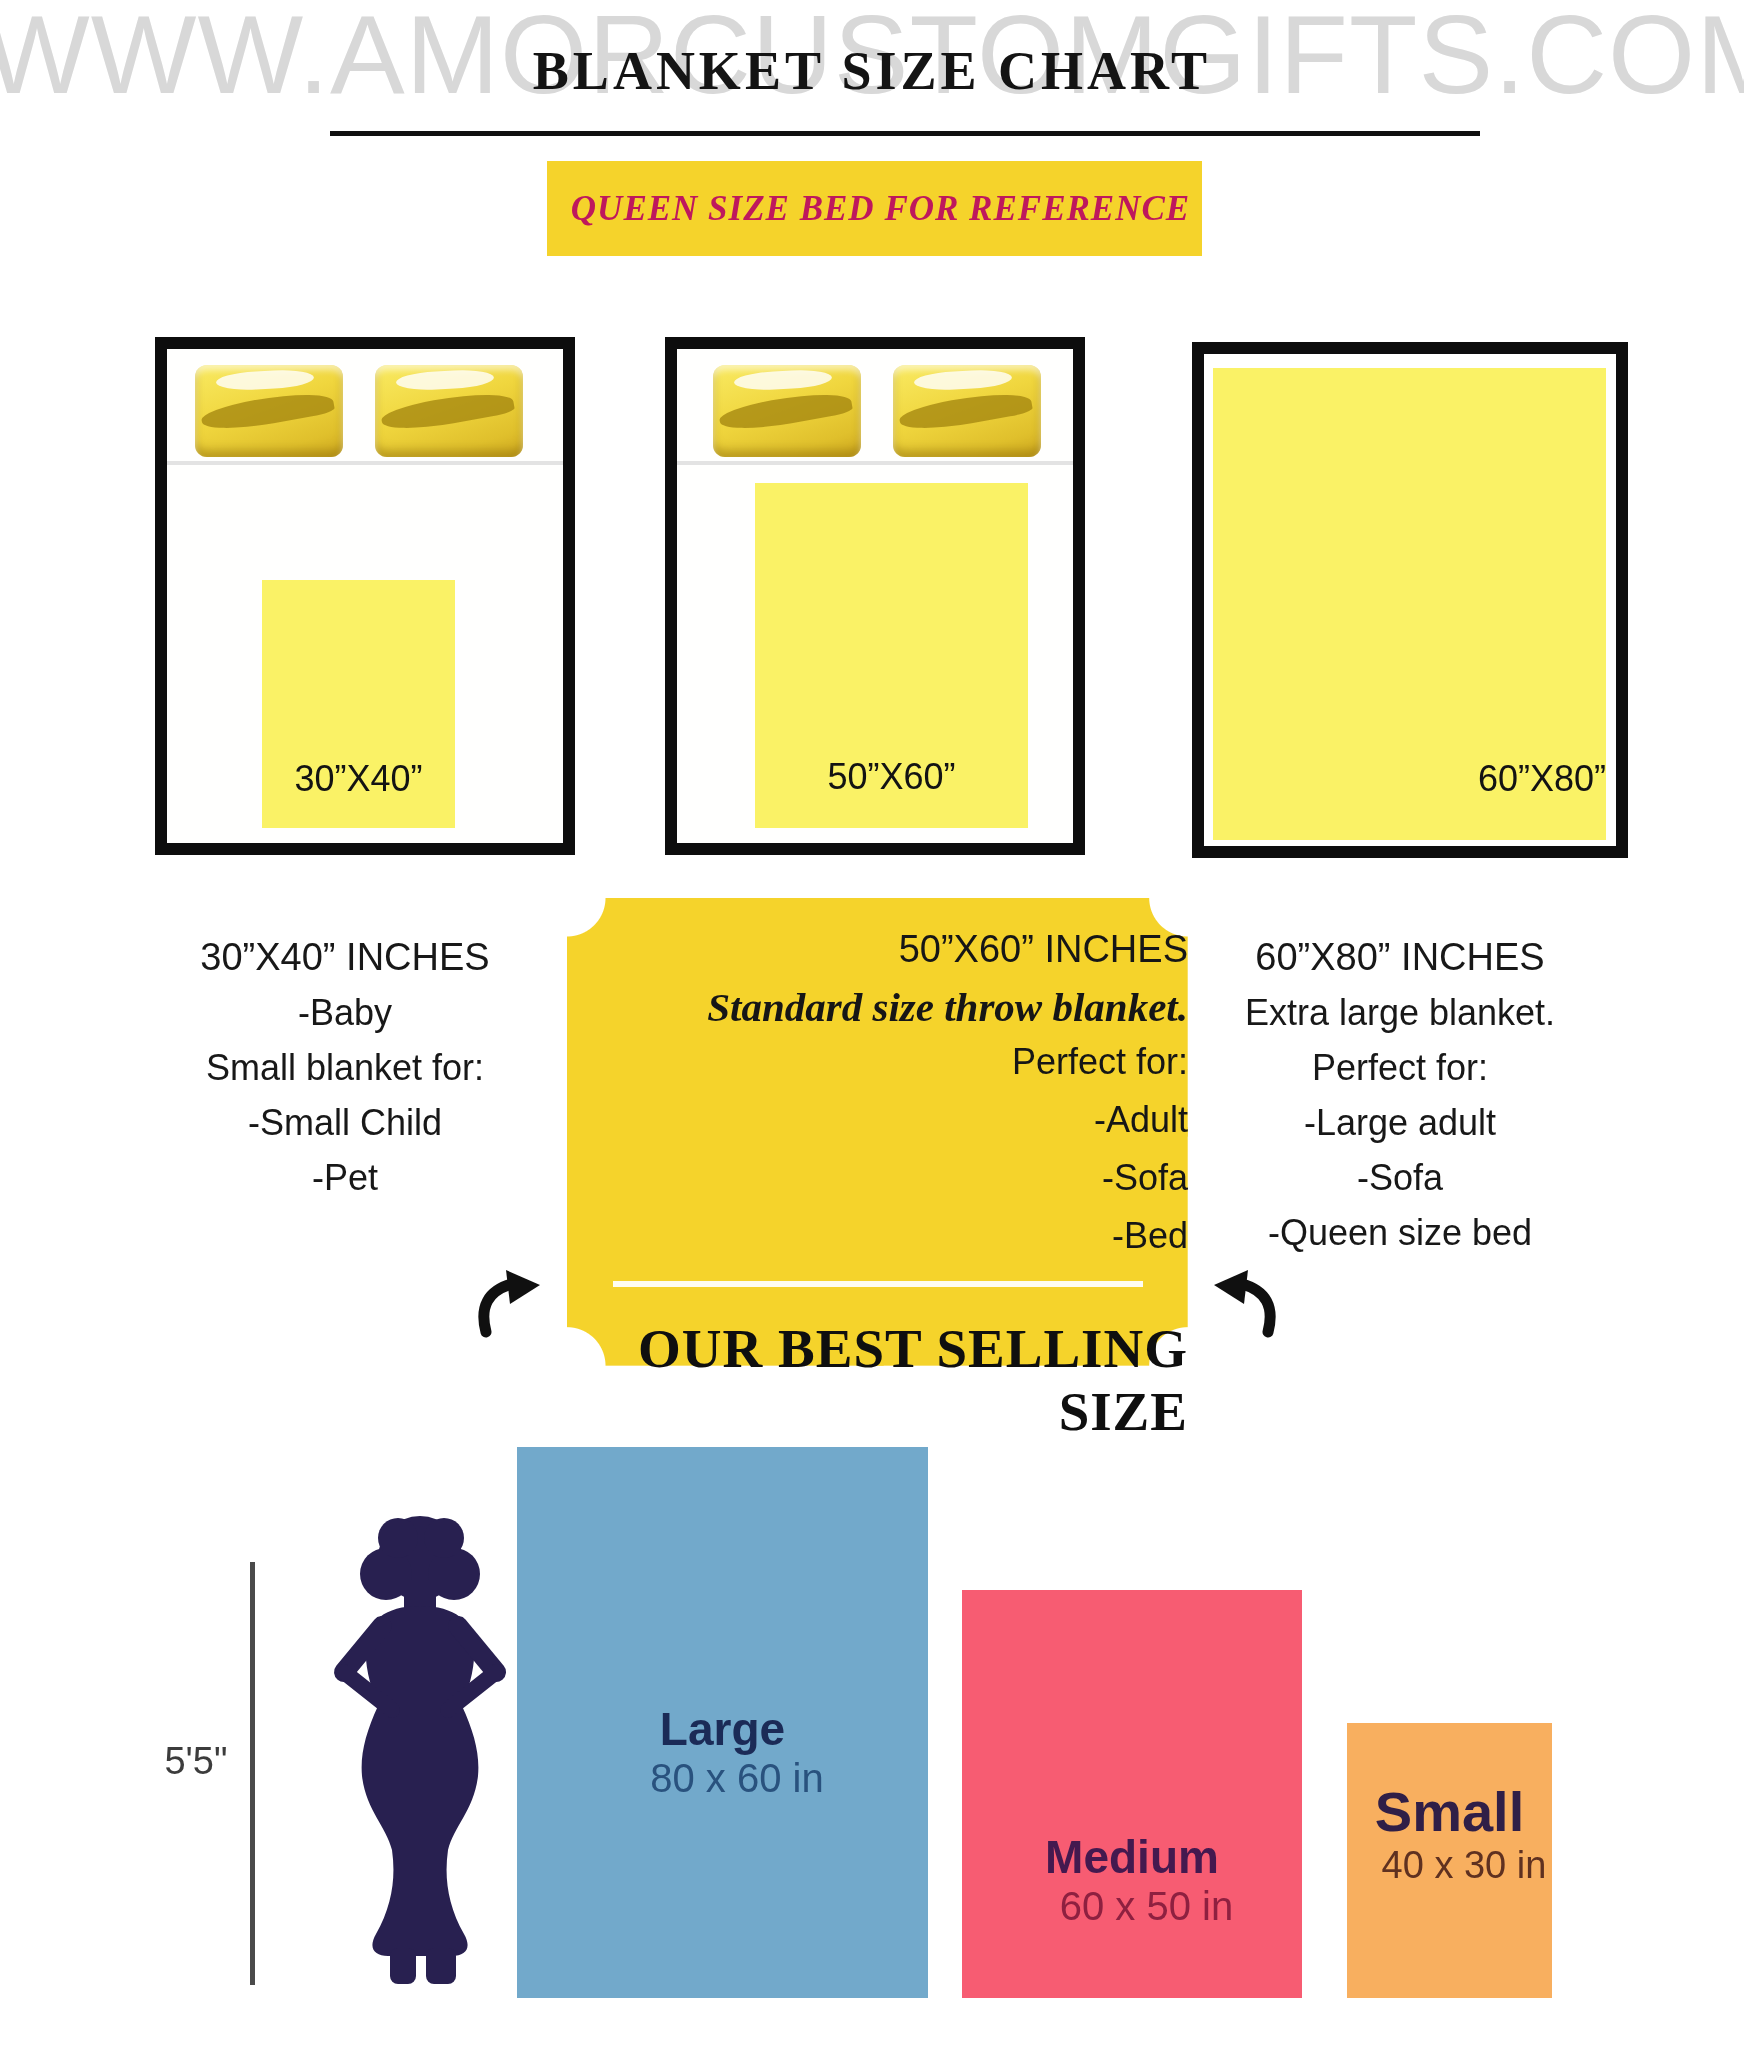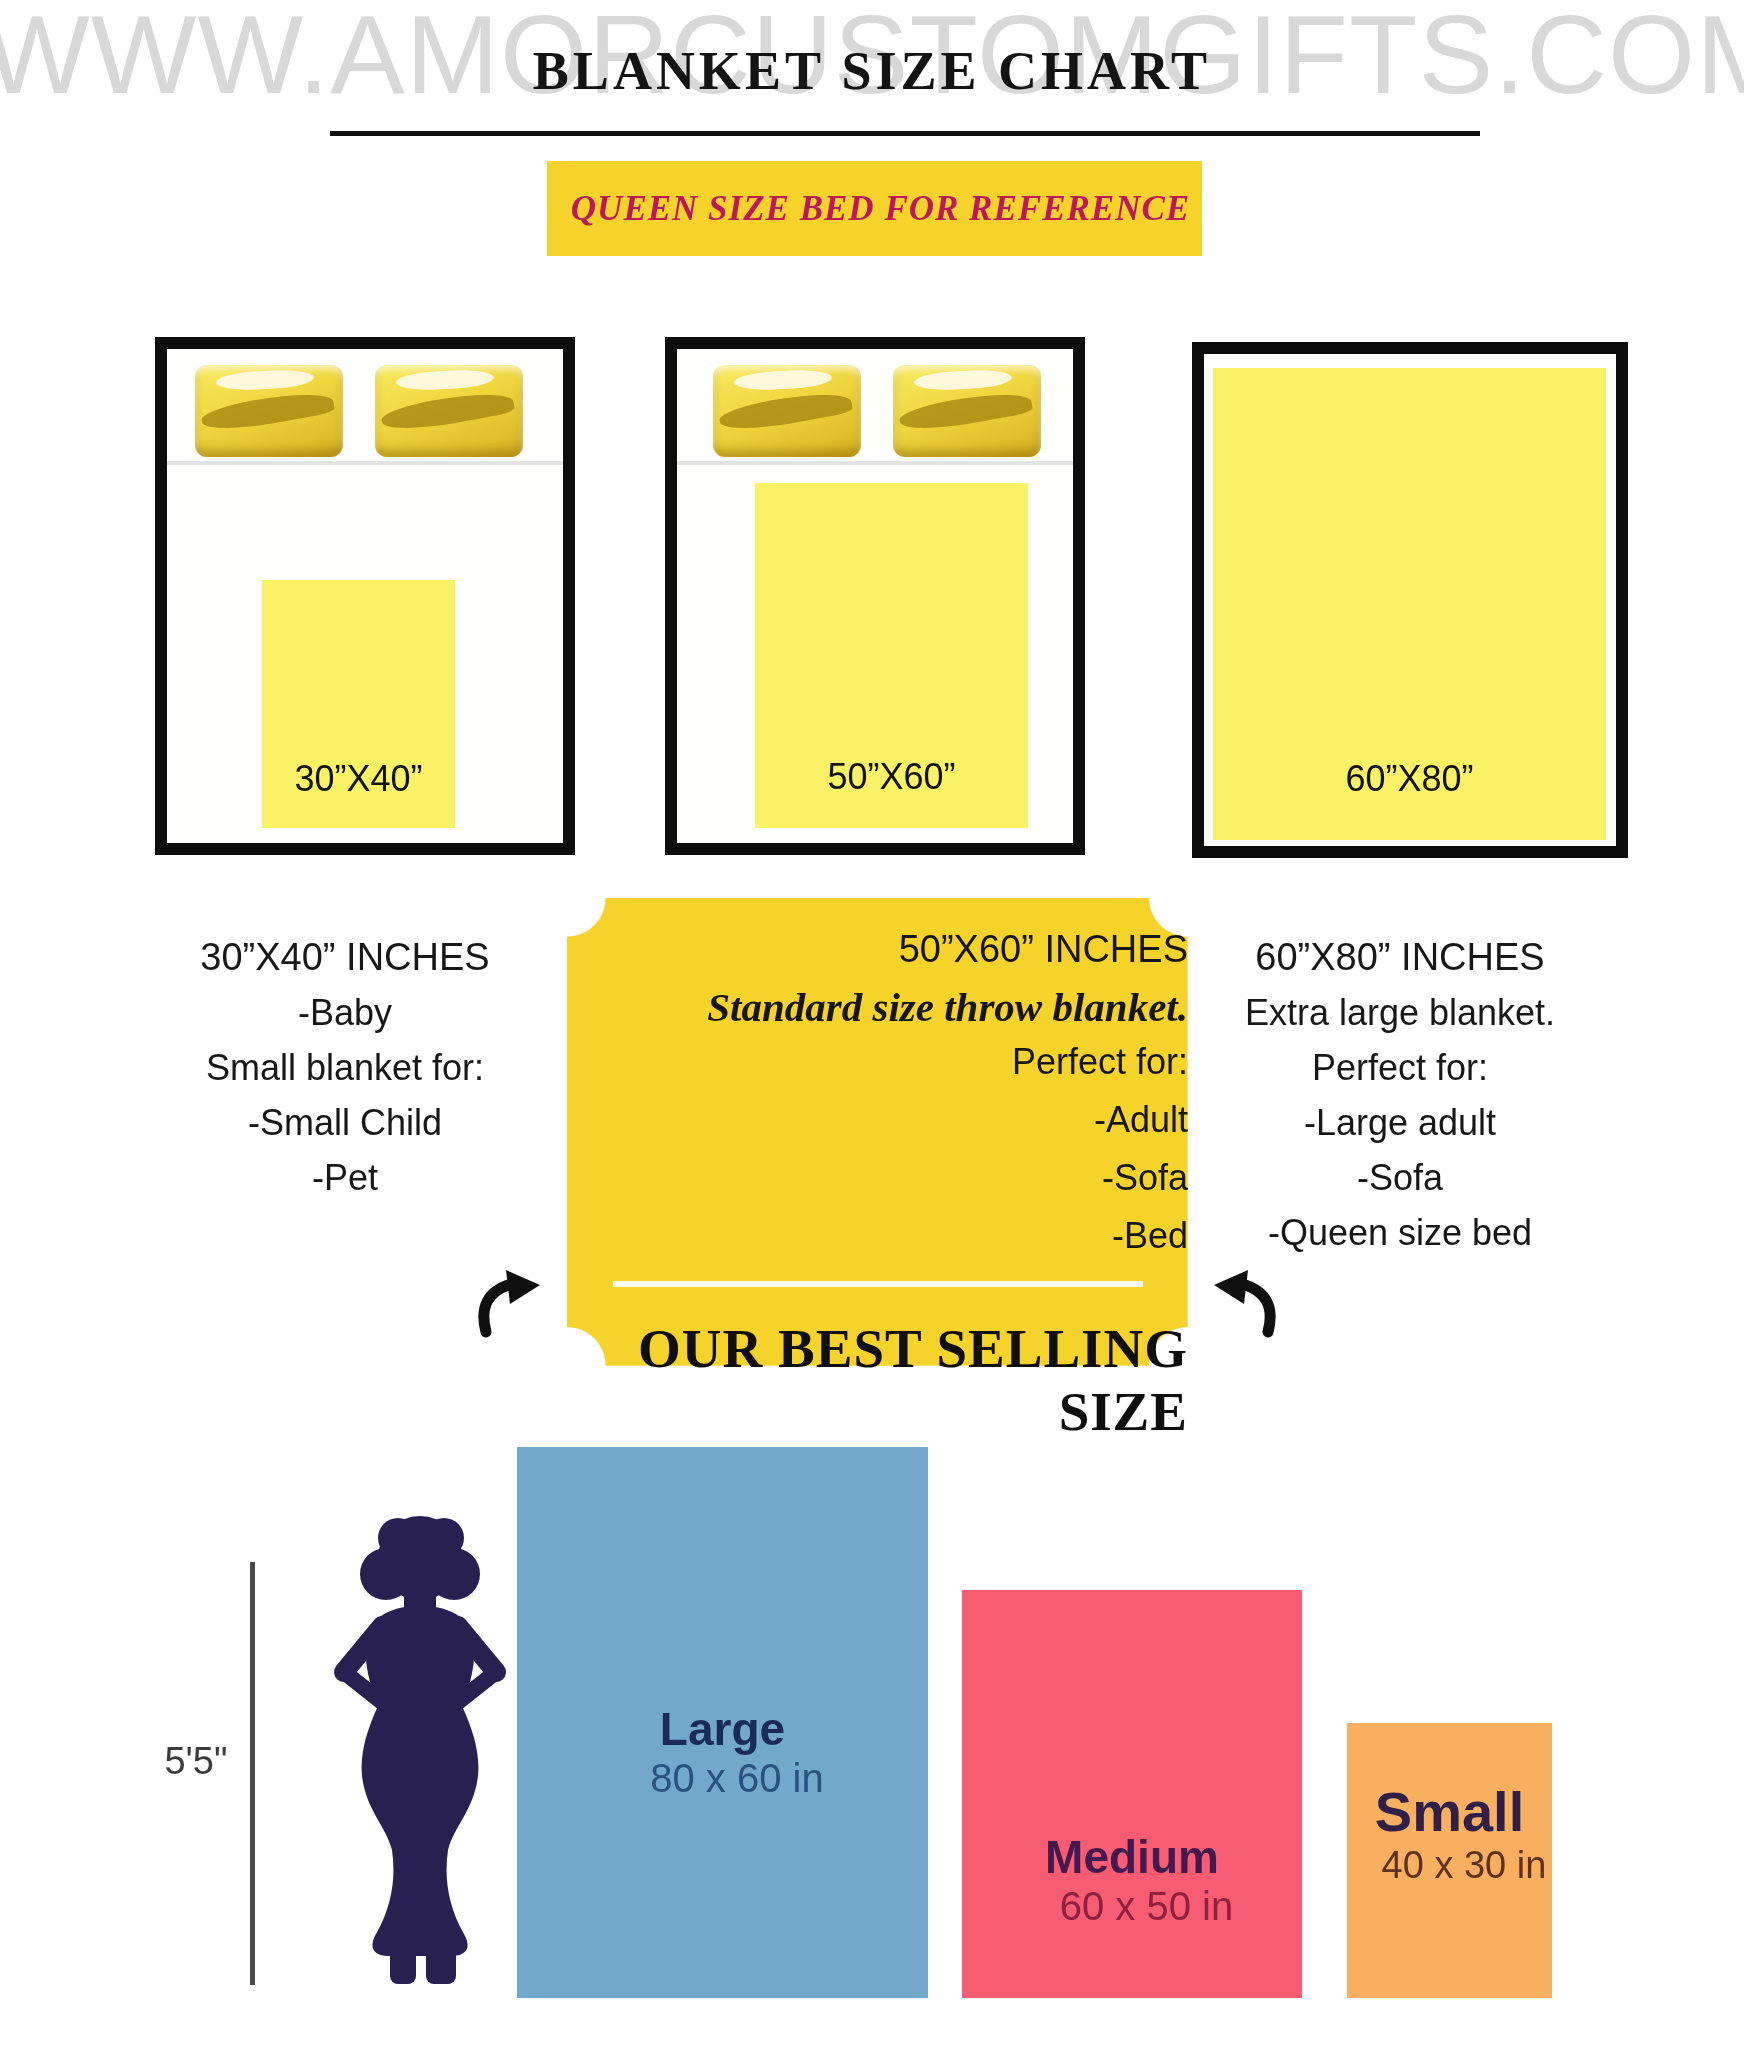--- a/index.html
+++ b/index.html
@@ -39,21 +39,21 @@
   .bed2 .p1 { left:36px; top:16px; } .bed2 .p2 { left:216px; top:16px; }
   .sheet-line { position:absolute; left:0; right:0; top:112px; height:4px; background:#e3e3e3; }
 
   .blanket { position:absolute; background:var(--blanket_yellow,#faf266); }
   .bed1 .blanket { left:95px; top:231px; width:193px; height:248px; }
   .bed2 .blanket { left:78px; top:134px; width:273px; height:345px; }
   .bed3 .blanket { left:9px;  top:14px;  width:393px; height:472px; }
   .blanket-label { position:absolute; left:0; width:100%; text-align:center; font-size:36px; color:#131313; }
   .bed1 .blanket-label { bottom:28px; }
   .bed2 .blanket-label { bottom:30px; }
-  .bed3 .blanket-label { bottom:40px; }
+  .bed3 .blanket-label { bottom:40px;text-align:right; }
 
   
   .col { position:absolute; text-align:center; color:#181818; font-size:36px; line-height:55px; z-index:2; }
   .col-left  { left:150px;  top:930px; width:390px; }
   .col-right { left:1212px; top:930px; width:376px; }
   .col-heading { font-size:38px; }
 
   
   .ticket { position:absolute; left:567px; top:898px; width:621px; height:468px; z-index:2;
     --ty:var(--ticket_yellow,#f5d32b); text-align:right; color:#161616;

